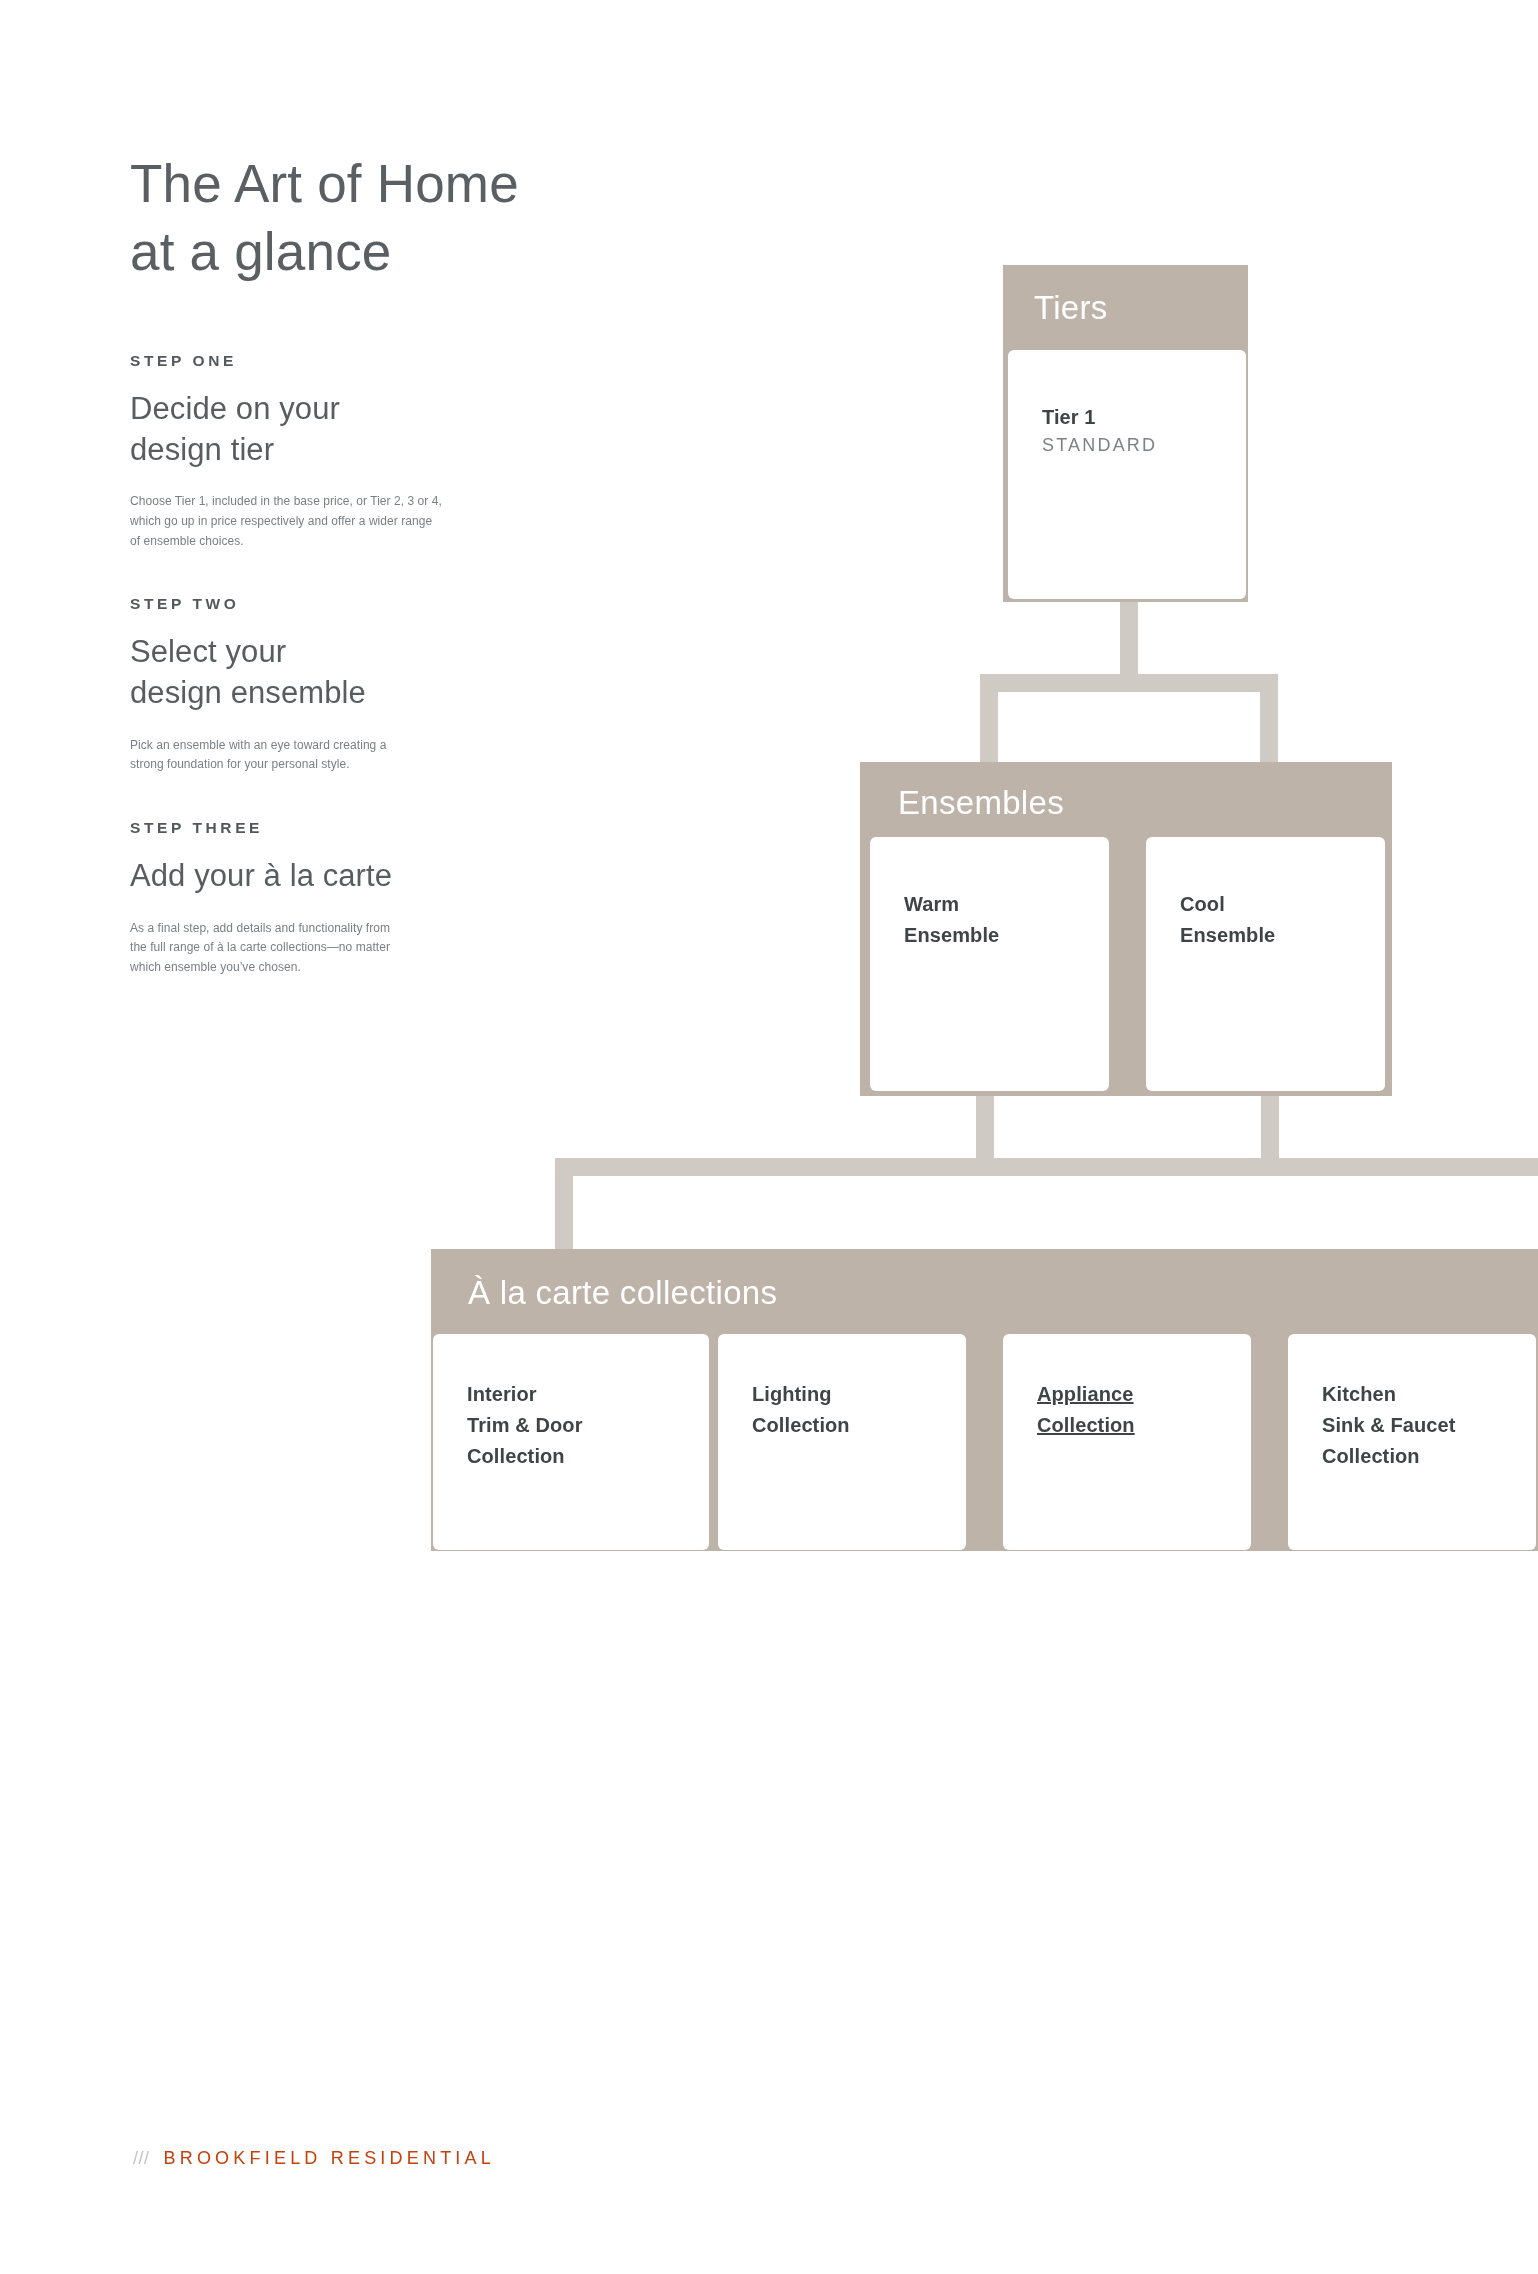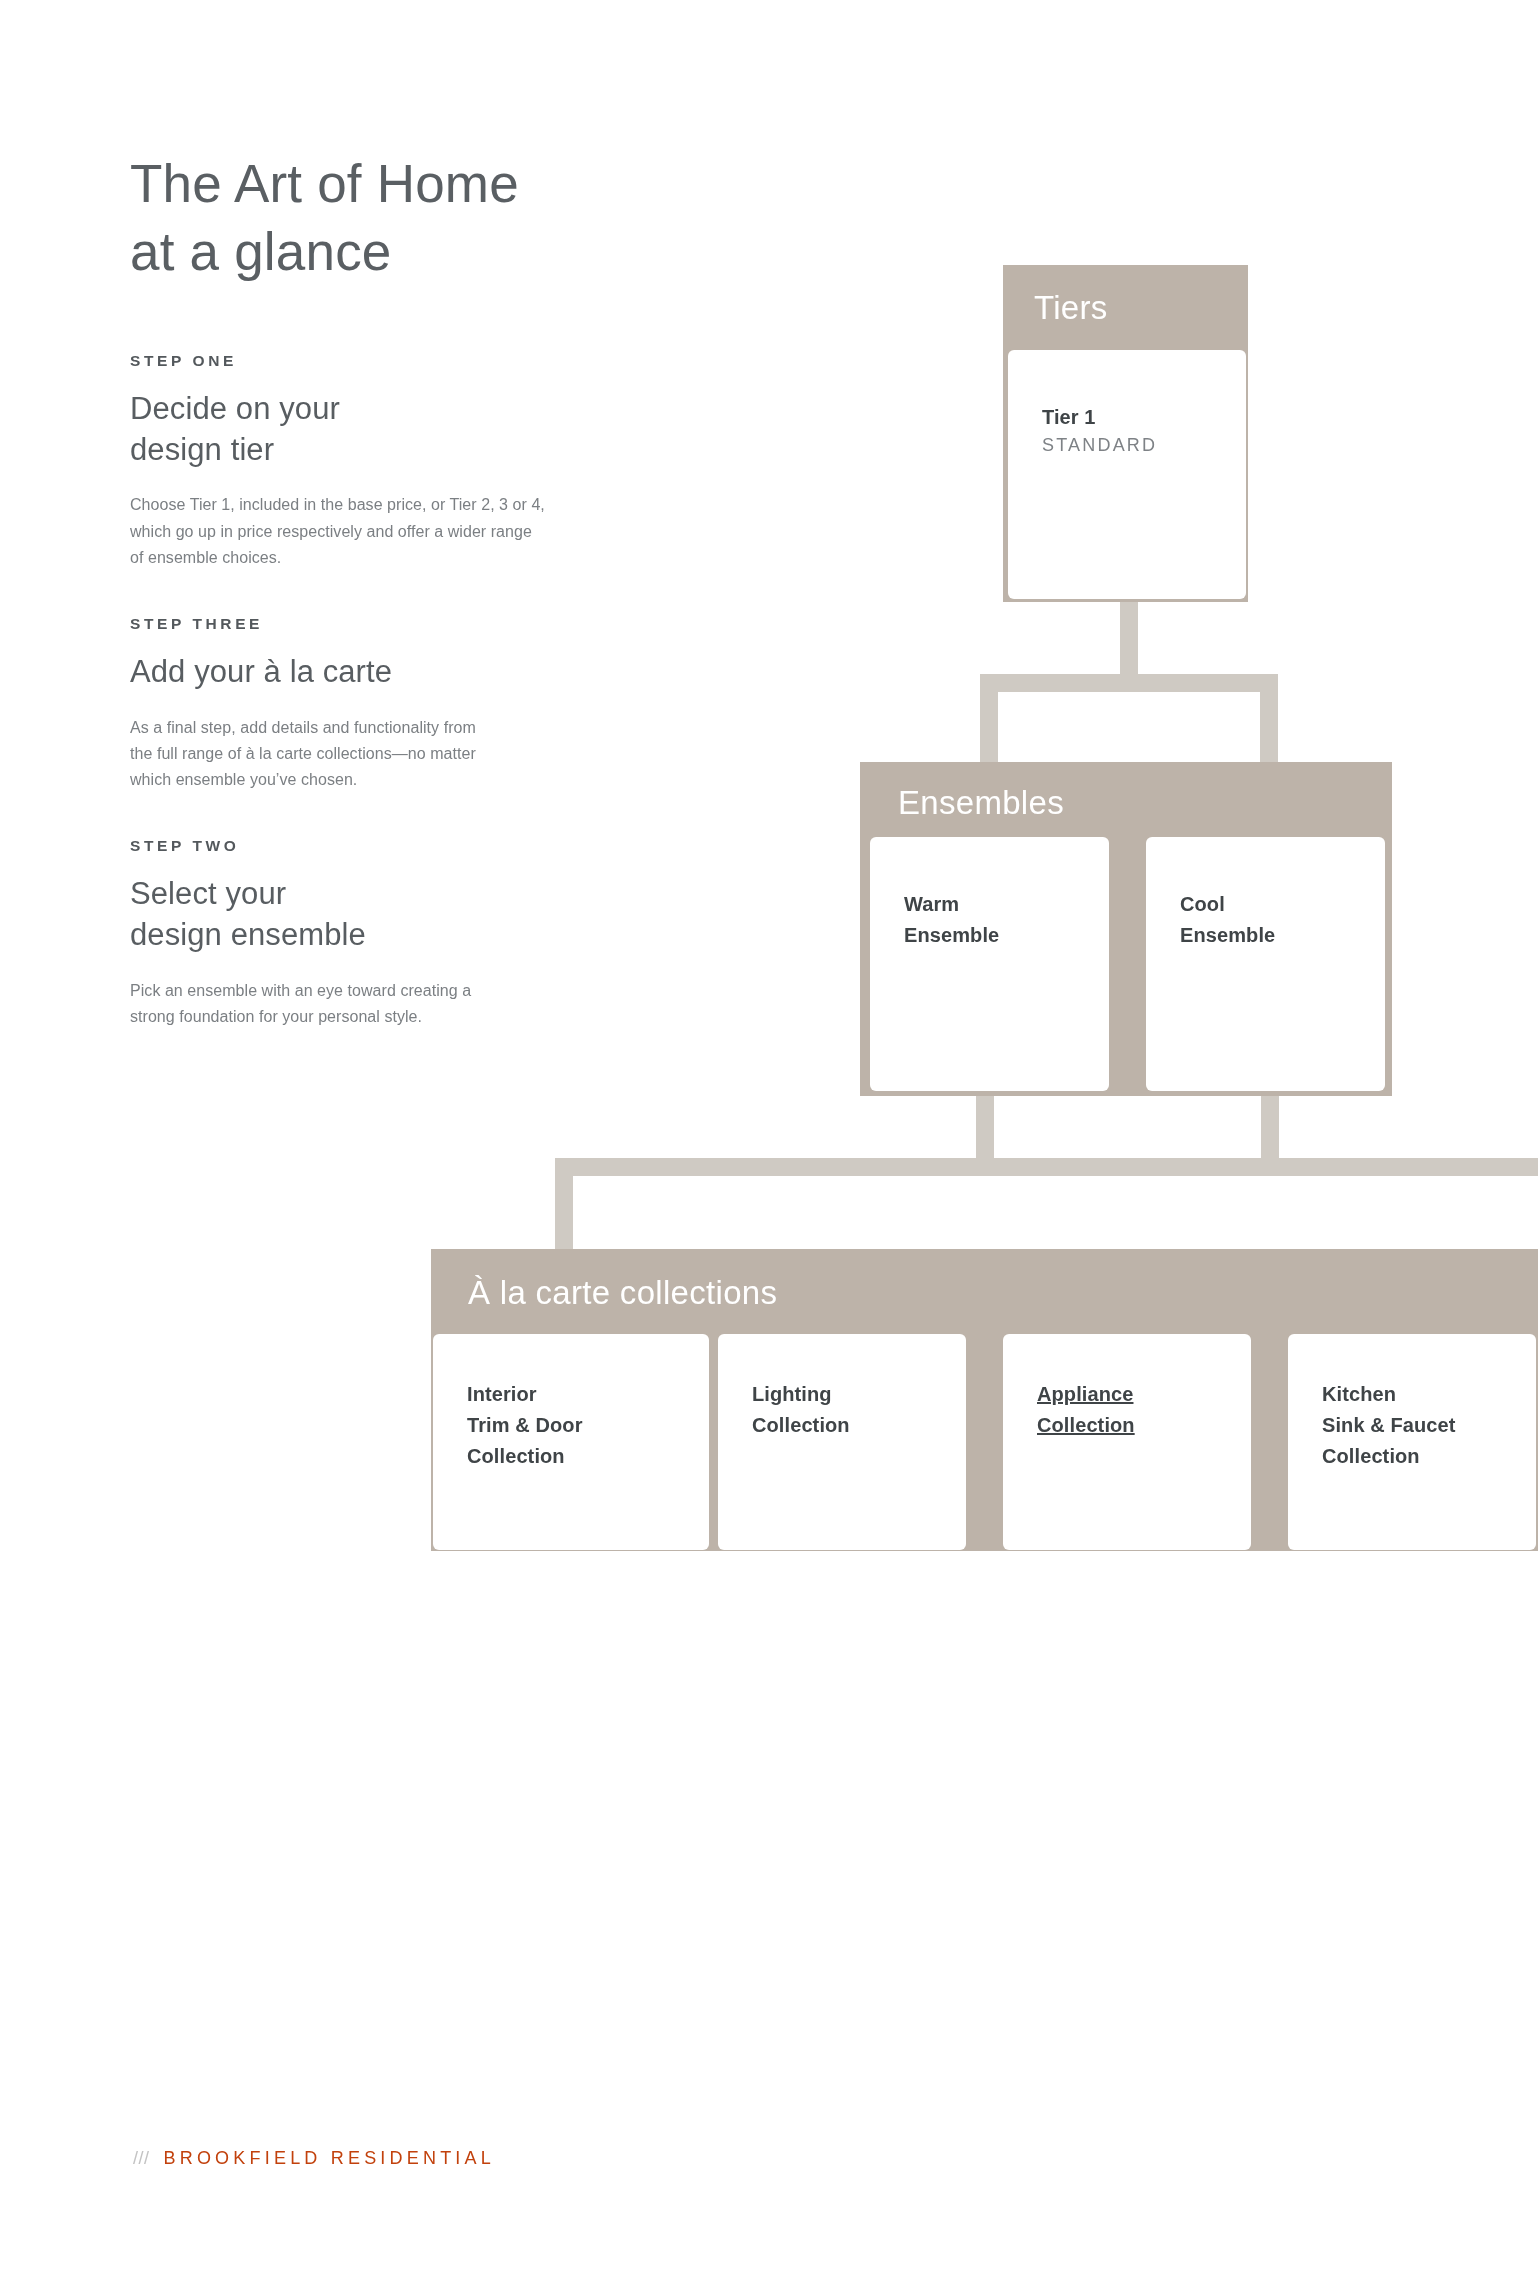--- a/index.html
+++ b/index.html
@@ -48,21 +48,21 @@
   .step-heading {
     font-size: 31px;
     line-height: 1.32;
     font-weight: 300;
     color: #585d61;
     letter-spacing: 0.1px;
     margin: 0 0 22px 0;
     white-space: pre-line;
   }
   .step-body {
-    font-size: 16px;
+    font-size: 12px;
     line-height: 1.63;
     font-weight: 400;
     color: #7b7f83;
     letter-spacing: 0.05px;
     margin: 0;
     white-space: pre-line;
   }
 
   
   .diagram { position: absolute; left: 12px; top: 0; width: 100%; height: 100%; }
@@ -146,35 +146,35 @@
     <div class="step-block">
       <div class="step-kicker">STEP ONE</div>
       <div class="step-heading">Decide on your
 design tier</div>
       <p class="step-body">Choose Tier 1, included in the base price, or Tier 2, 3 or 4,
 which go up in price respectively and offer a wider range
 of ensemble choices.</p>
     </div>
 
     <div class="step-block">
+      <div class="step-kicker">STEP TWO</div>
+      <div class="step-heading">Select your
+design ensemble</div>
+      <p class="step-body">Pick an ensemble with an eye toward creating a
+strong foundation for your personal style.</p>
+    </div>
+
+    <div class="step-block">
       <div class="step-kicker">STEP THREE</div>
       <div class="step-heading">Add your à la carte</div>
       <p class="step-body">As a final step, add details and functionality from
 the full range of à la carte collections—no matter
 which ensemble you’ve chosen.</p>
     </div>
 
-    <div class="step-block">
-      <div class="step-kicker">STEP TWO</div>
-      <div class="step-heading">Select your
-design ensemble</div>
-      <p class="step-body">Pick an ensemble with an eye toward creating a
-strong foundation for your personal style.</p>
-    </div>
-
   </div>
 
   <div class="diagram">
 
     <div class="connector" style="left:1108px; top:600px; width:18px; height:83px;"></div>
     <div class="connector" style="left:968px; top:674px; width:298px; height:18px;"></div>
     <div class="connector" style="left:968px; top:674px; width:18px; height:91px;"></div>
     <div class="connector" style="left:1248px; top:674px; width:18px; height:91px;"></div>
 
     <div class="connector" style="left:964px; top:1090px; width:18px; height:78px;"></div>

